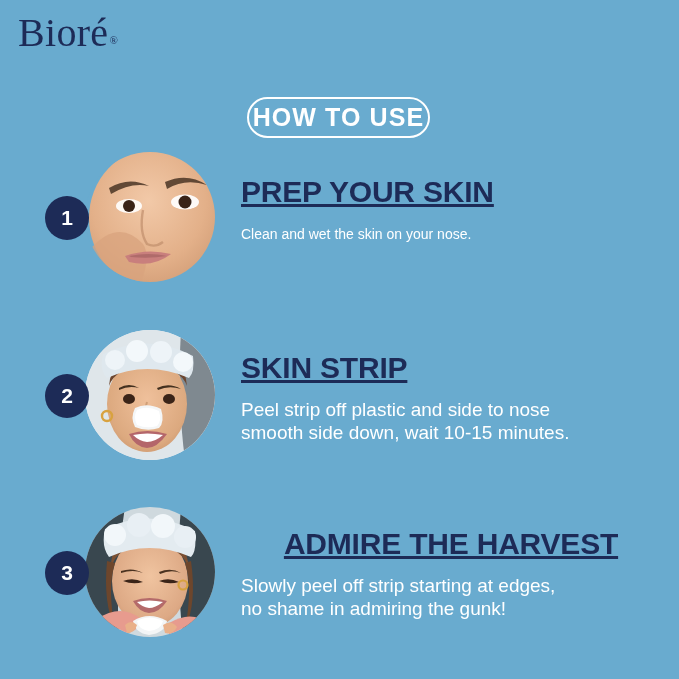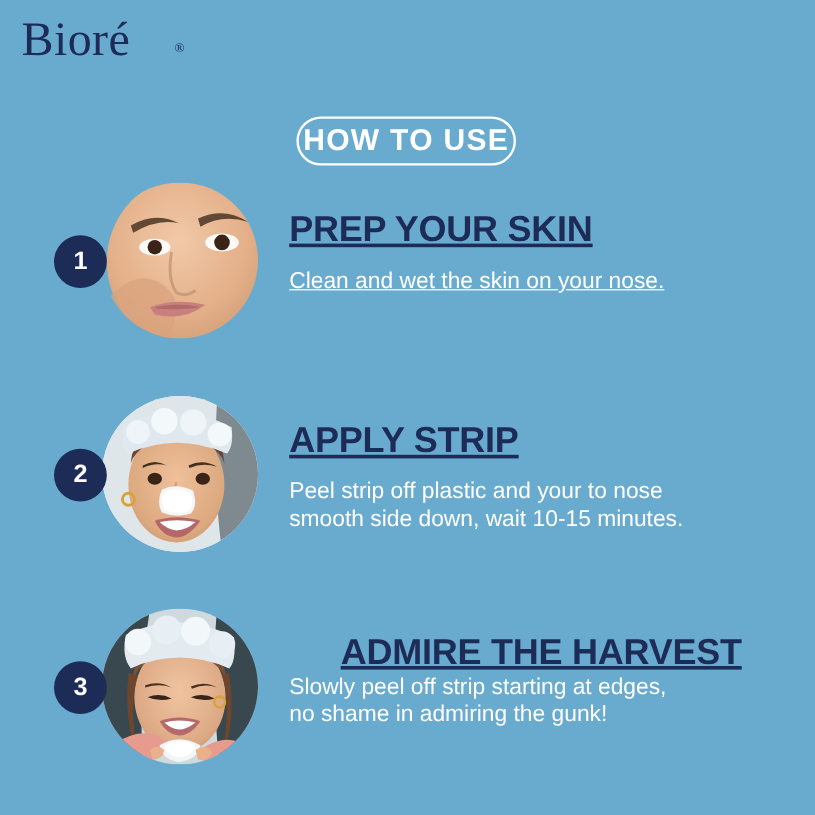--- a/index.html
+++ b/index.html
@@ -21,21 +21,20 @@
     background: #69abcf;
   }
 
   
   .brand {
     position: absolute;
     left: 18px;
     top: 12px;
     display: flex;
     align-items: flex-start;
-    gap: 36px;
   }
   .brand-word {
     font-family: "Liberation Serif", "DejaVu Serif", serif;
     font-size: 40px;
     line-height: 42px;
     color: #1d2b57;
     letter-spacing: 0.3px;
     font-weight: 400;
   }
   .brand-reg {
@@ -128,29 +127,29 @@
   }
   .step-body {
     color: #ffffff;
     margin: 0;
     font-weight: 400;
   }
 
   
   .step-1 .step-text { top: 23px; }
   .step-1 .step-heading { font-size: 30px; line-height: 34px; }
-  .step-1 .step-body { font-size: 19px; line-height: 25px; margin-top: 13px; text-decoration: underline; }
+  .step-1 .step-body { font-size: 14px; line-height: 25px; margin-top: 13px; }
 
   .step-2 .step-text { top: 21px; }
   .step-2 .step-heading { font-size: 30px; line-height: 34px; }
   .step-2 .step-body { font-size: 19px; line-height: 23px; margin-top: 13px; }
 
   .step-3 .step-text { top: 20px; }
   .step-3 .step-heading { font-size: 30px; line-height: 34px; text-align: center; }
-  .step-3 .step-body { font-size: 19px; line-height: 23px; margin-top: 0; }
+  .step-3 .step-body { font-size: 19px; line-height: 23px; margin-top: 13px; }
 
   .body-line { display: block; }
 </style>
 </head>
 <body>
 
 <div class="page">
 
   <div class="brand">
     <span class="brand-word">Bioré</span>
@@ -225,23 +224,23 @@
           <path d="M50 78 Q62 72 76 79 Q80 92 74 98 Q62 102 50 97 Q45 88 50 78 Z" fill="#f4f6f7"></path>
           <path d="M52 80 Q62 75 74 81 Q77 91 72 96 Q62 99 52 95 Q48 87 52 80 Z" fill="#ffffff"></path>
           <path d="M44 104 Q62 98 82 104 Q72 118 62 118 Q50 117 44 104 Z" fill="#b4666a"></path>
           <path d="M48 105 Q62 102 78 105 Q70 112 62 112 Q54 111 48 105 Z" fill="#ffffff"></path>
           <circle cx="22" cy="86" r="5" fill="none" stroke="#d8a23f" stroke-width="2.4"></circle>
         </svg>
       </div>
       <div class="badge">2</div>
     </div>
     <div class="step-text">
-      <h2 class="step-heading">APPLY STRIP</h2>
+      <h2 class="step-heading">SKIN STRIP</h2>
       <p class="step-body">
-        <span class="body-line">Peel strip off plastic and your to nose</span>
+        <span class="body-line">Peel strip off plastic and side to nose</span>
         <span class="body-line">smooth side down, wait 10-15 minutes.</span>
       </p>
     </div>
   </div>
 
   <div class="step step-3">
     <div class="photo-wrap">
       <div class="photo">
         <svg width="130" height="130" viewBox="0 0 130 130">
           <defs>

